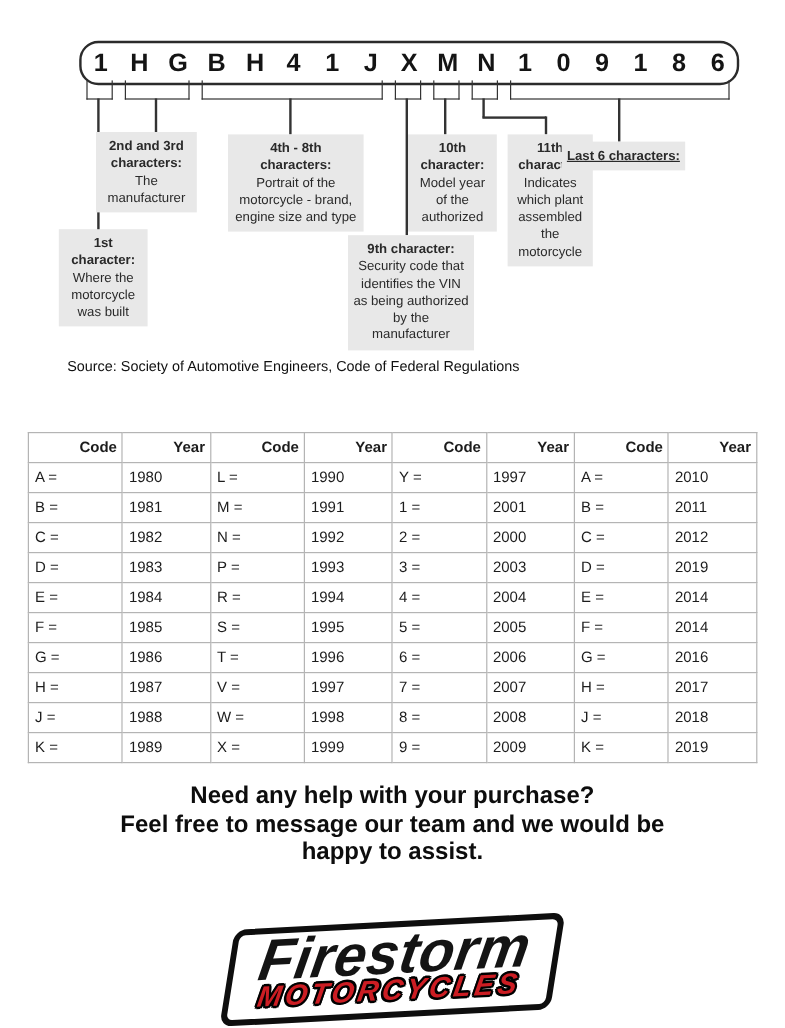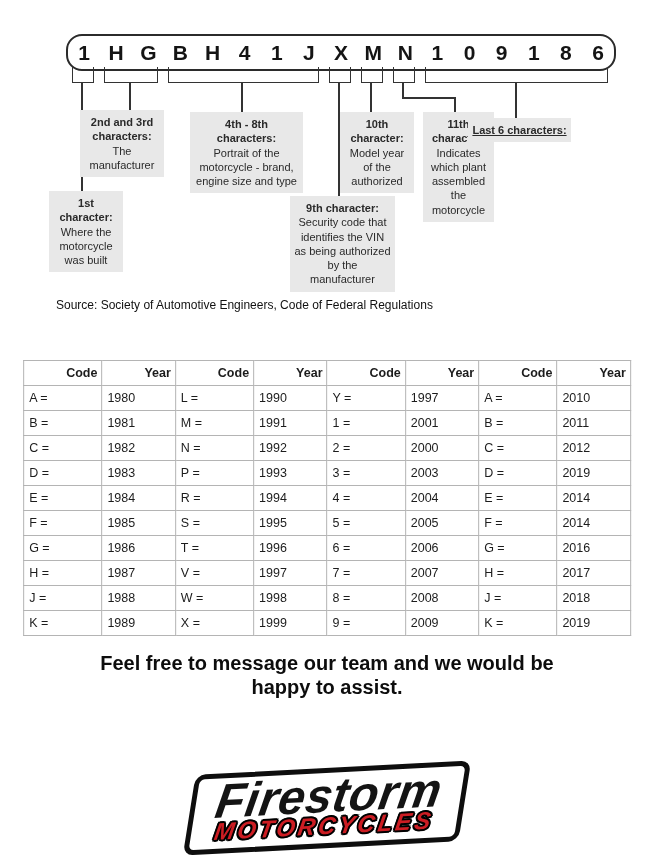--- a/index.html
+++ b/index.html
@@ -288,20 +288,21 @@
           <td>1999</td>
           <td>9 =</td>
           <td>2009</td>
           <td>K =</td>
           <td>2019</td>
         </tr>
       </tbody>
   </table>
 
   <div class="help">
+    <div>Need any help with your purchase?</div>
     <div>Feel free to message our team and we would be</div>
     <div>happy to assist.</div>
   </div>
 
   <div class="logo">
     <div class="logo-box">
       <div class="logo-main" style="color: rgb(20, 20, 20);">Firestorm</div>
       <div class="logo-sub" style="color: rgb(204, 29, 35);">MOTORCYCLES</div>
     </div>
   </div>

